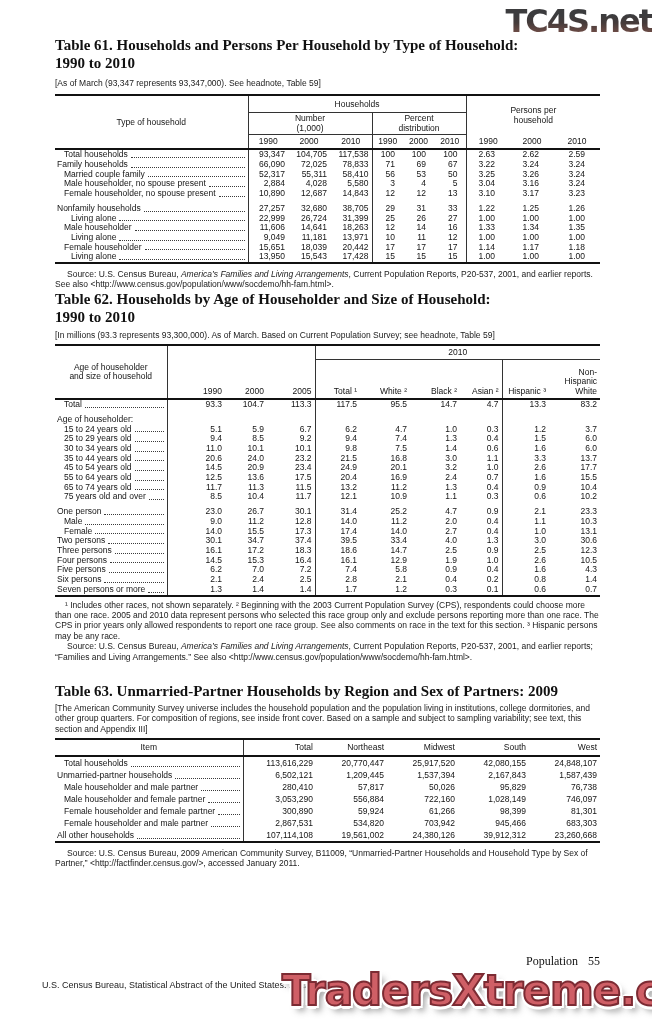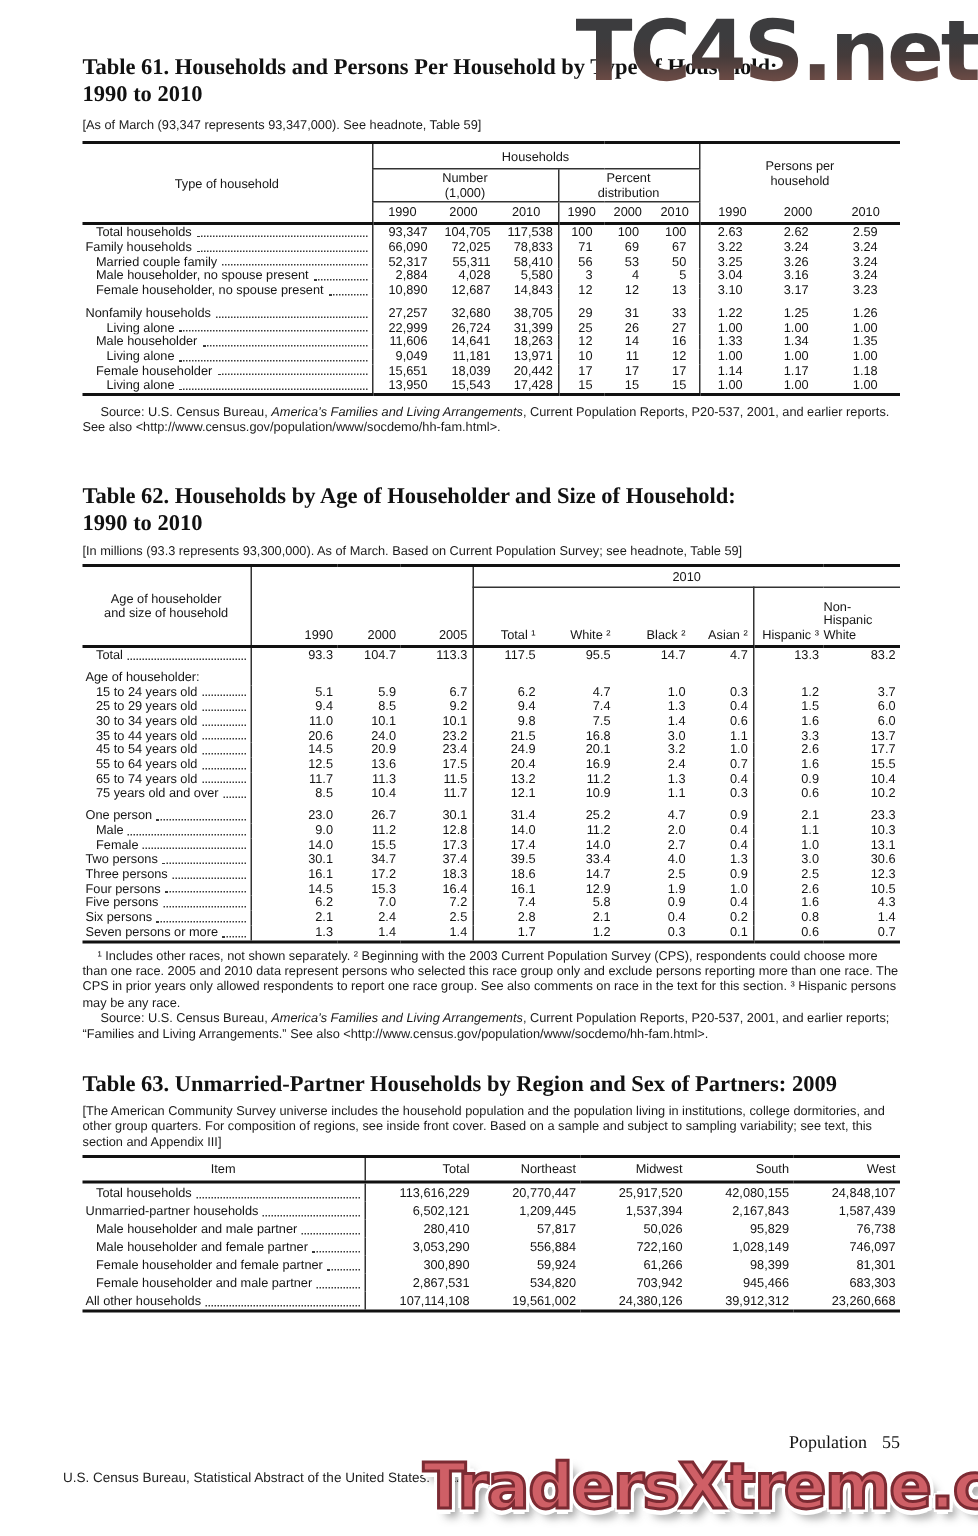--- a/index.html
+++ b/index.html
@@ -44,52 +44,52 @@
   .t61 td.c0,.t61 td.c1,.t61 td.c2{padding-right:3px;}
   .t61 td.c3,.t61 td.c4,.t61 td.c5{padding-right:8px;}
   .t61 td.c6,.t61 td.c7,.t61 td.c8{padding-right:15px;}
   .t61 thead tr.r1 th{height:16px;vertical-align:middle;}
   .t61 thead tr.r2 th{height:21px;vertical-align:middle;}
   .t61 thead tr.yrs th{height:13px;vertical-align:middle;}
   
   .t62 th.colh{text-align:right;vertical-align:bottom;padding-right:3px;padding-bottom:2px;height:36px;}
   .t62 th.g2010{height:13px;vertical-align:middle;}
   .t62 td.num{padding-right:3px;}
-  .t62 th.nhw{text-align:left;}
+  .t62 th.nhw{text-align:right;}
   
   .t63 thead th{height:15px;vertical-align:middle;}
   .t63 thead th.colh{text-align:right;padding-right:3px;}
   .t63 td.num{padding-right:3px;}
 
   
   .pageno{position:absolute;right:52px;top:954px;font-family:"Liberation Serif","DejaVu Serif",serif;
           font-size:12px;color:#111;}
   .pageno b{font-weight:normal;margin-left:10px;}
   .imprint{position:absolute;left:42px;top:980px;font-size:9px;color:#222;}
 
   
   .wm-top{position:absolute;top:2px;right:0px;z-index:6;
-     font-family:"DejaVu Sans",sans-serif;font-weight:900;font-size:56px;letter-spacing:-2px;
+     font-family:"DejaVu Sans",sans-serif;font-weight:900;font-size:32px;letter-spacing:-2px;
      background:linear-gradient(180deg,#3c3c3e 35%,#453b3a 55%,#6d4c46 80%,#835a50 100%);
      -webkit-background-clip:text;background-clip:text;color:transparent;}
   .wm-mid{position:absolute;left:178px;top:484px;z-index:6;
      font-family:"DejaVu Serif","Liberation Serif",serif;font-weight:900;font-size:40px;letter-spacing:1px;
      color:#c9232a;
      text-shadow:-3px 0 0 #fff,3px 0 0 #fff,0 -3px 0 #fff,0 3px 0 #fff,
                  -2px -2px 0 #fff,2px -2px 0 #fff,-2px 2px 0 #fff,2px 2px 0 #fff,
                  6px 5px 6px rgba(60,60,60,.55);}
   .wm-bottom{position:absolute;left:282px;top:966px;z-index:6;white-space:nowrap;
      font-family:"DejaVu Sans",sans-serif;font-weight:900;font-size:42px;letter-spacing:-1px;
      color:#cf5f66;-webkit-text-stroke:2px #7c2b33;
      text-shadow:-3px 0 0 #fff,3px 0 0 #fff,0 -3px 0 #fff,0 4px 0 #fff,
                  -2px -2px 0 #fff,3px -2px 0 #fff,-2px 3px 0 #fff,3px 3px 0 #fff,
                  5px 6px 6px rgba(60,60,60,.5);}
 
   .sp36{height:36px;} .mt6{margin-top:6px;} .mt5{margin-top:5px;} .mt4{margin-top:4px;}
-  .mt3{margin-top:3px;} .mt18{margin-top:32px;} .mt20{margin-top:20px;}
+  .mt3{margin-top:3px;} .mt18{margin-top:0;} .mt20{margin-top:20px;}
 </style>
 </head>
 <body>
 
 <div class="page">
 
   <div class="wm-top">TC4S.net</div>
 
   <div class="content">
     <div class="sp36"></div>
@@ -817,20 +817,21 @@
               </td>
               <td class="num c0 bl">107,114,108</td>
               <td class="num c1">19,561,002</td>
               <td class="num c2">24,380,126</td>
               <td class="num c3">39,912,312</td>
               <td class="num c4">23,260,668</td>
             </tr>
           </tbody>
       </table>
 
+      <p class="srcnote mt5"><span>Source: U.S. Census Bureau, 2009 American Community Survey, B11009, “Unmarried-Partner Households and Household Type by Sex of Partner,” &lt;http://factfinder.census.gov/&gt;, accessed January 2011.</span><span class="it"></span><span></span></p>
     </div>
   </div>
 
   <div class="pageno"><span>Population</span><b>55</b></div>
   <div class="imprint">U.S. Census Bureau, Statistical Abstract of the United States: 2012</div>
 
   <div class="wm-bottom">TradersXtreme.com</div>
 </div>
 
 </body></html>

